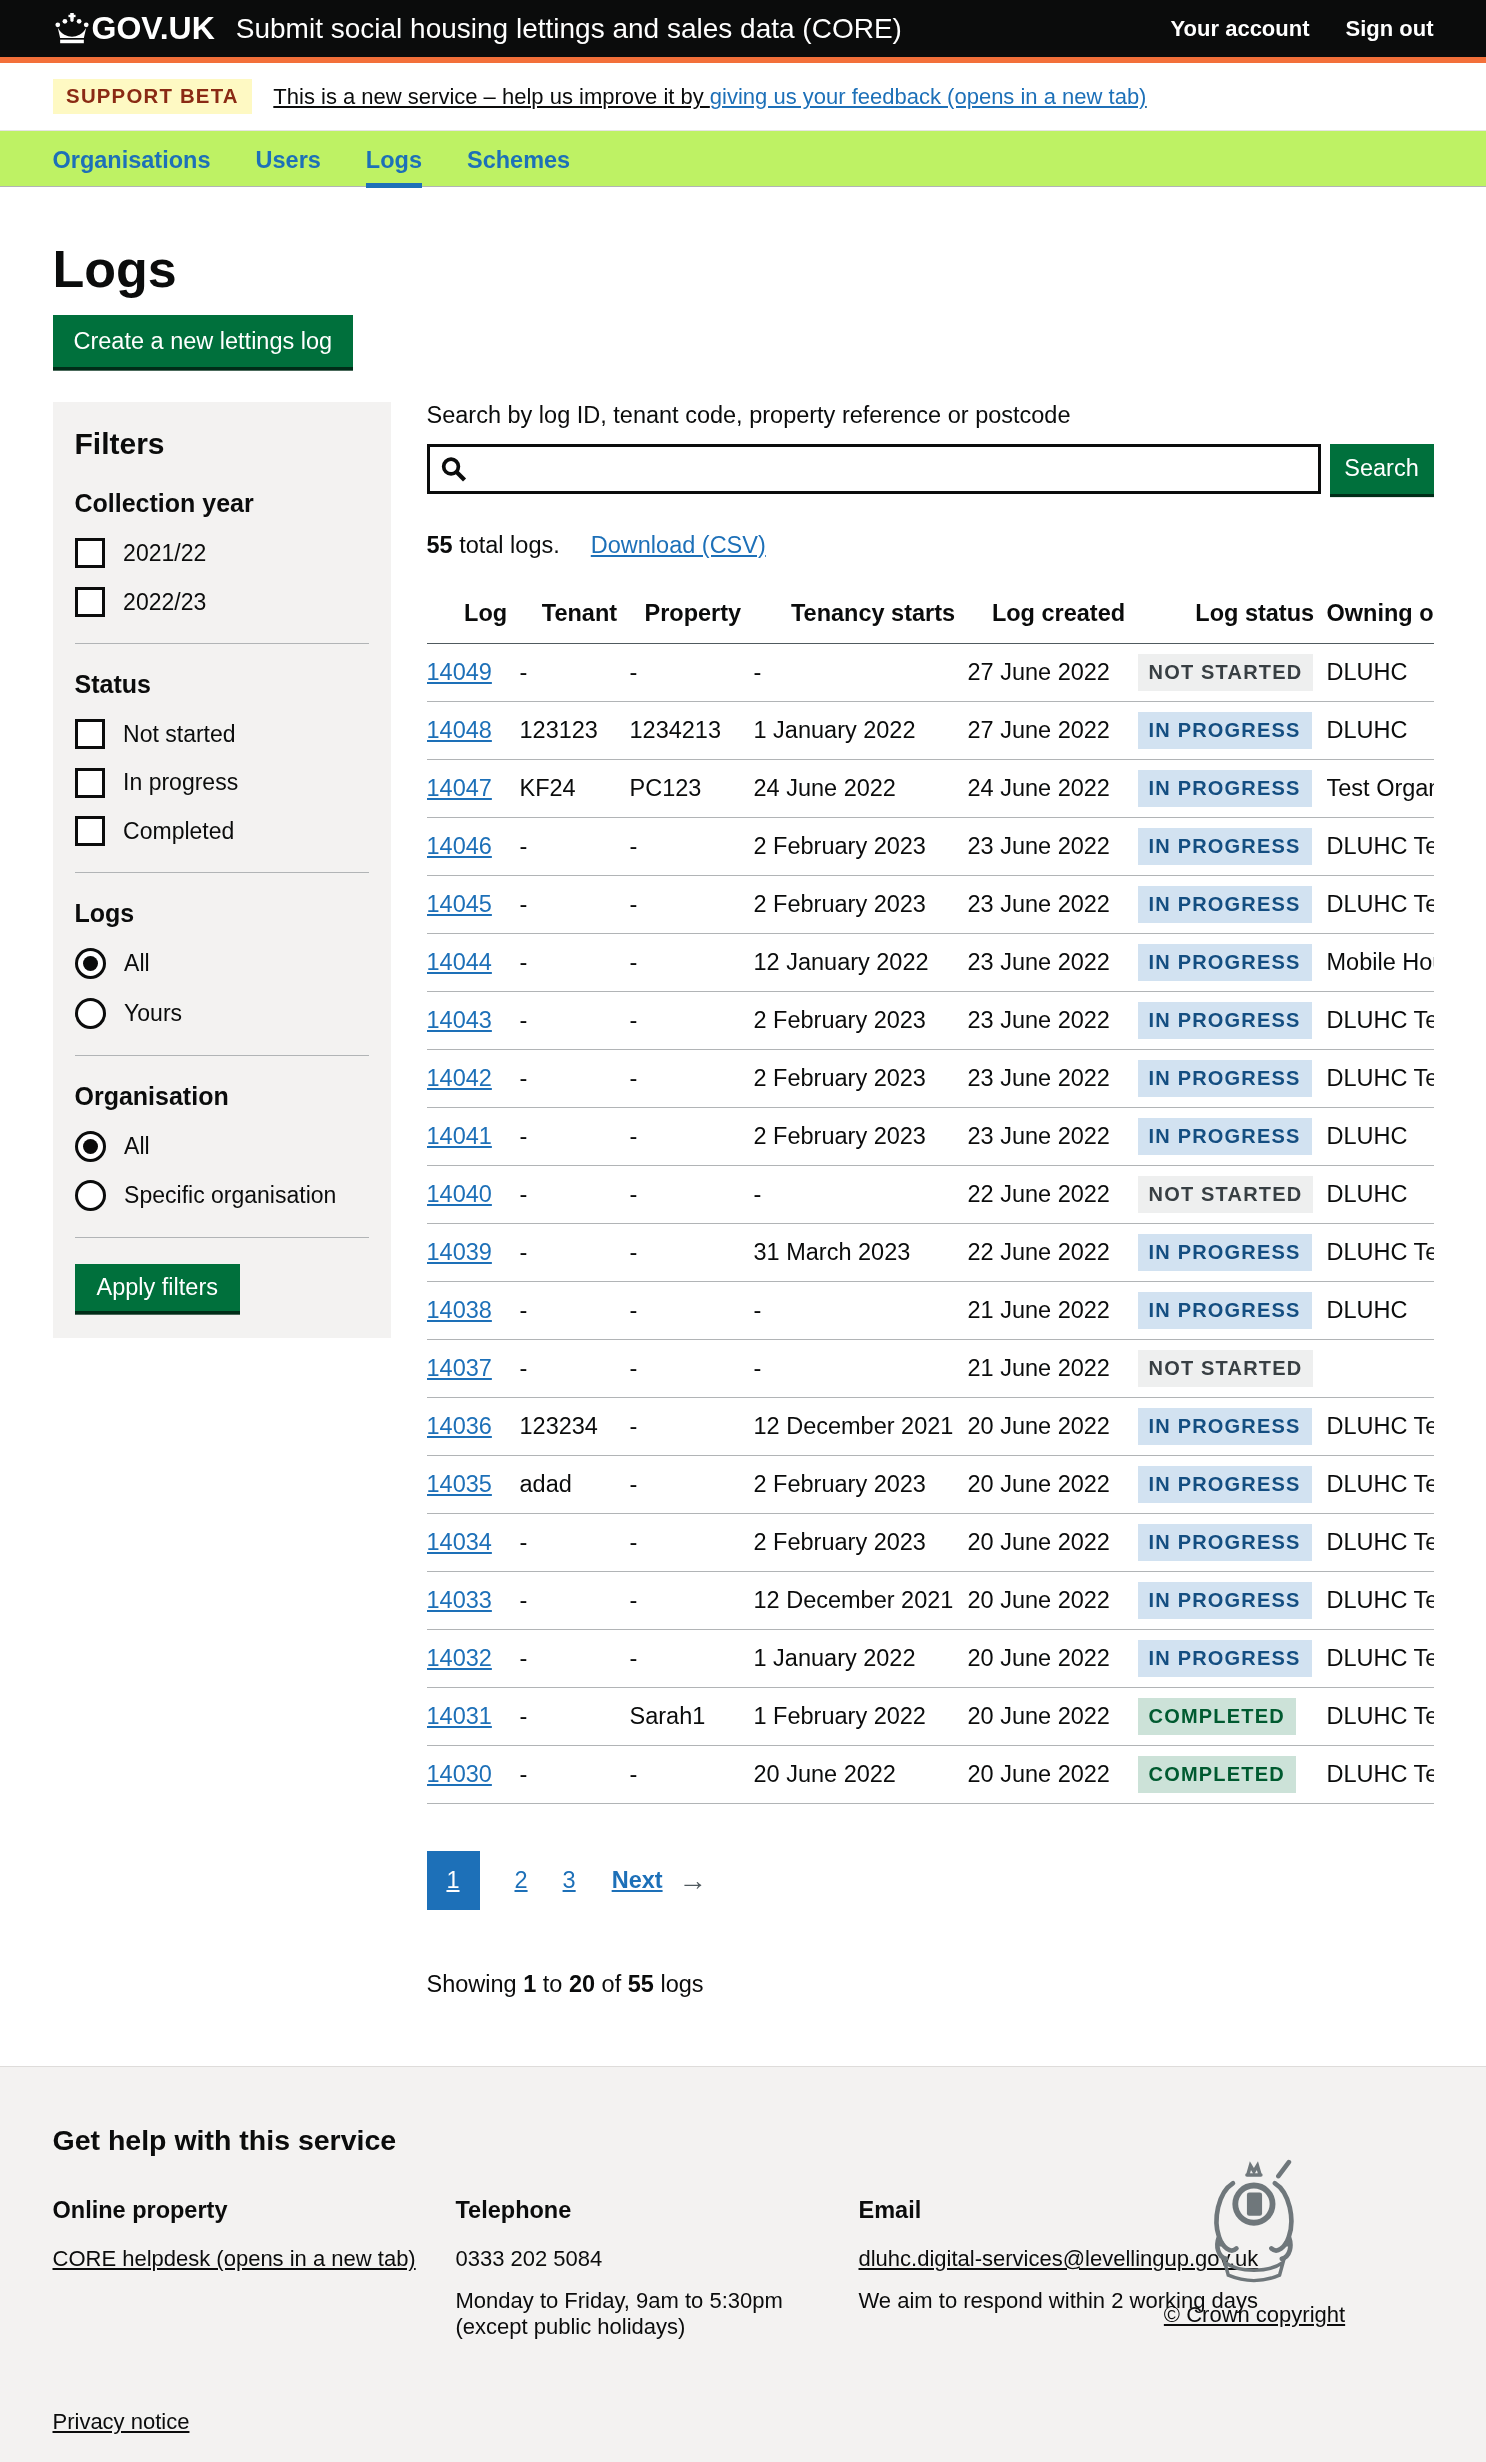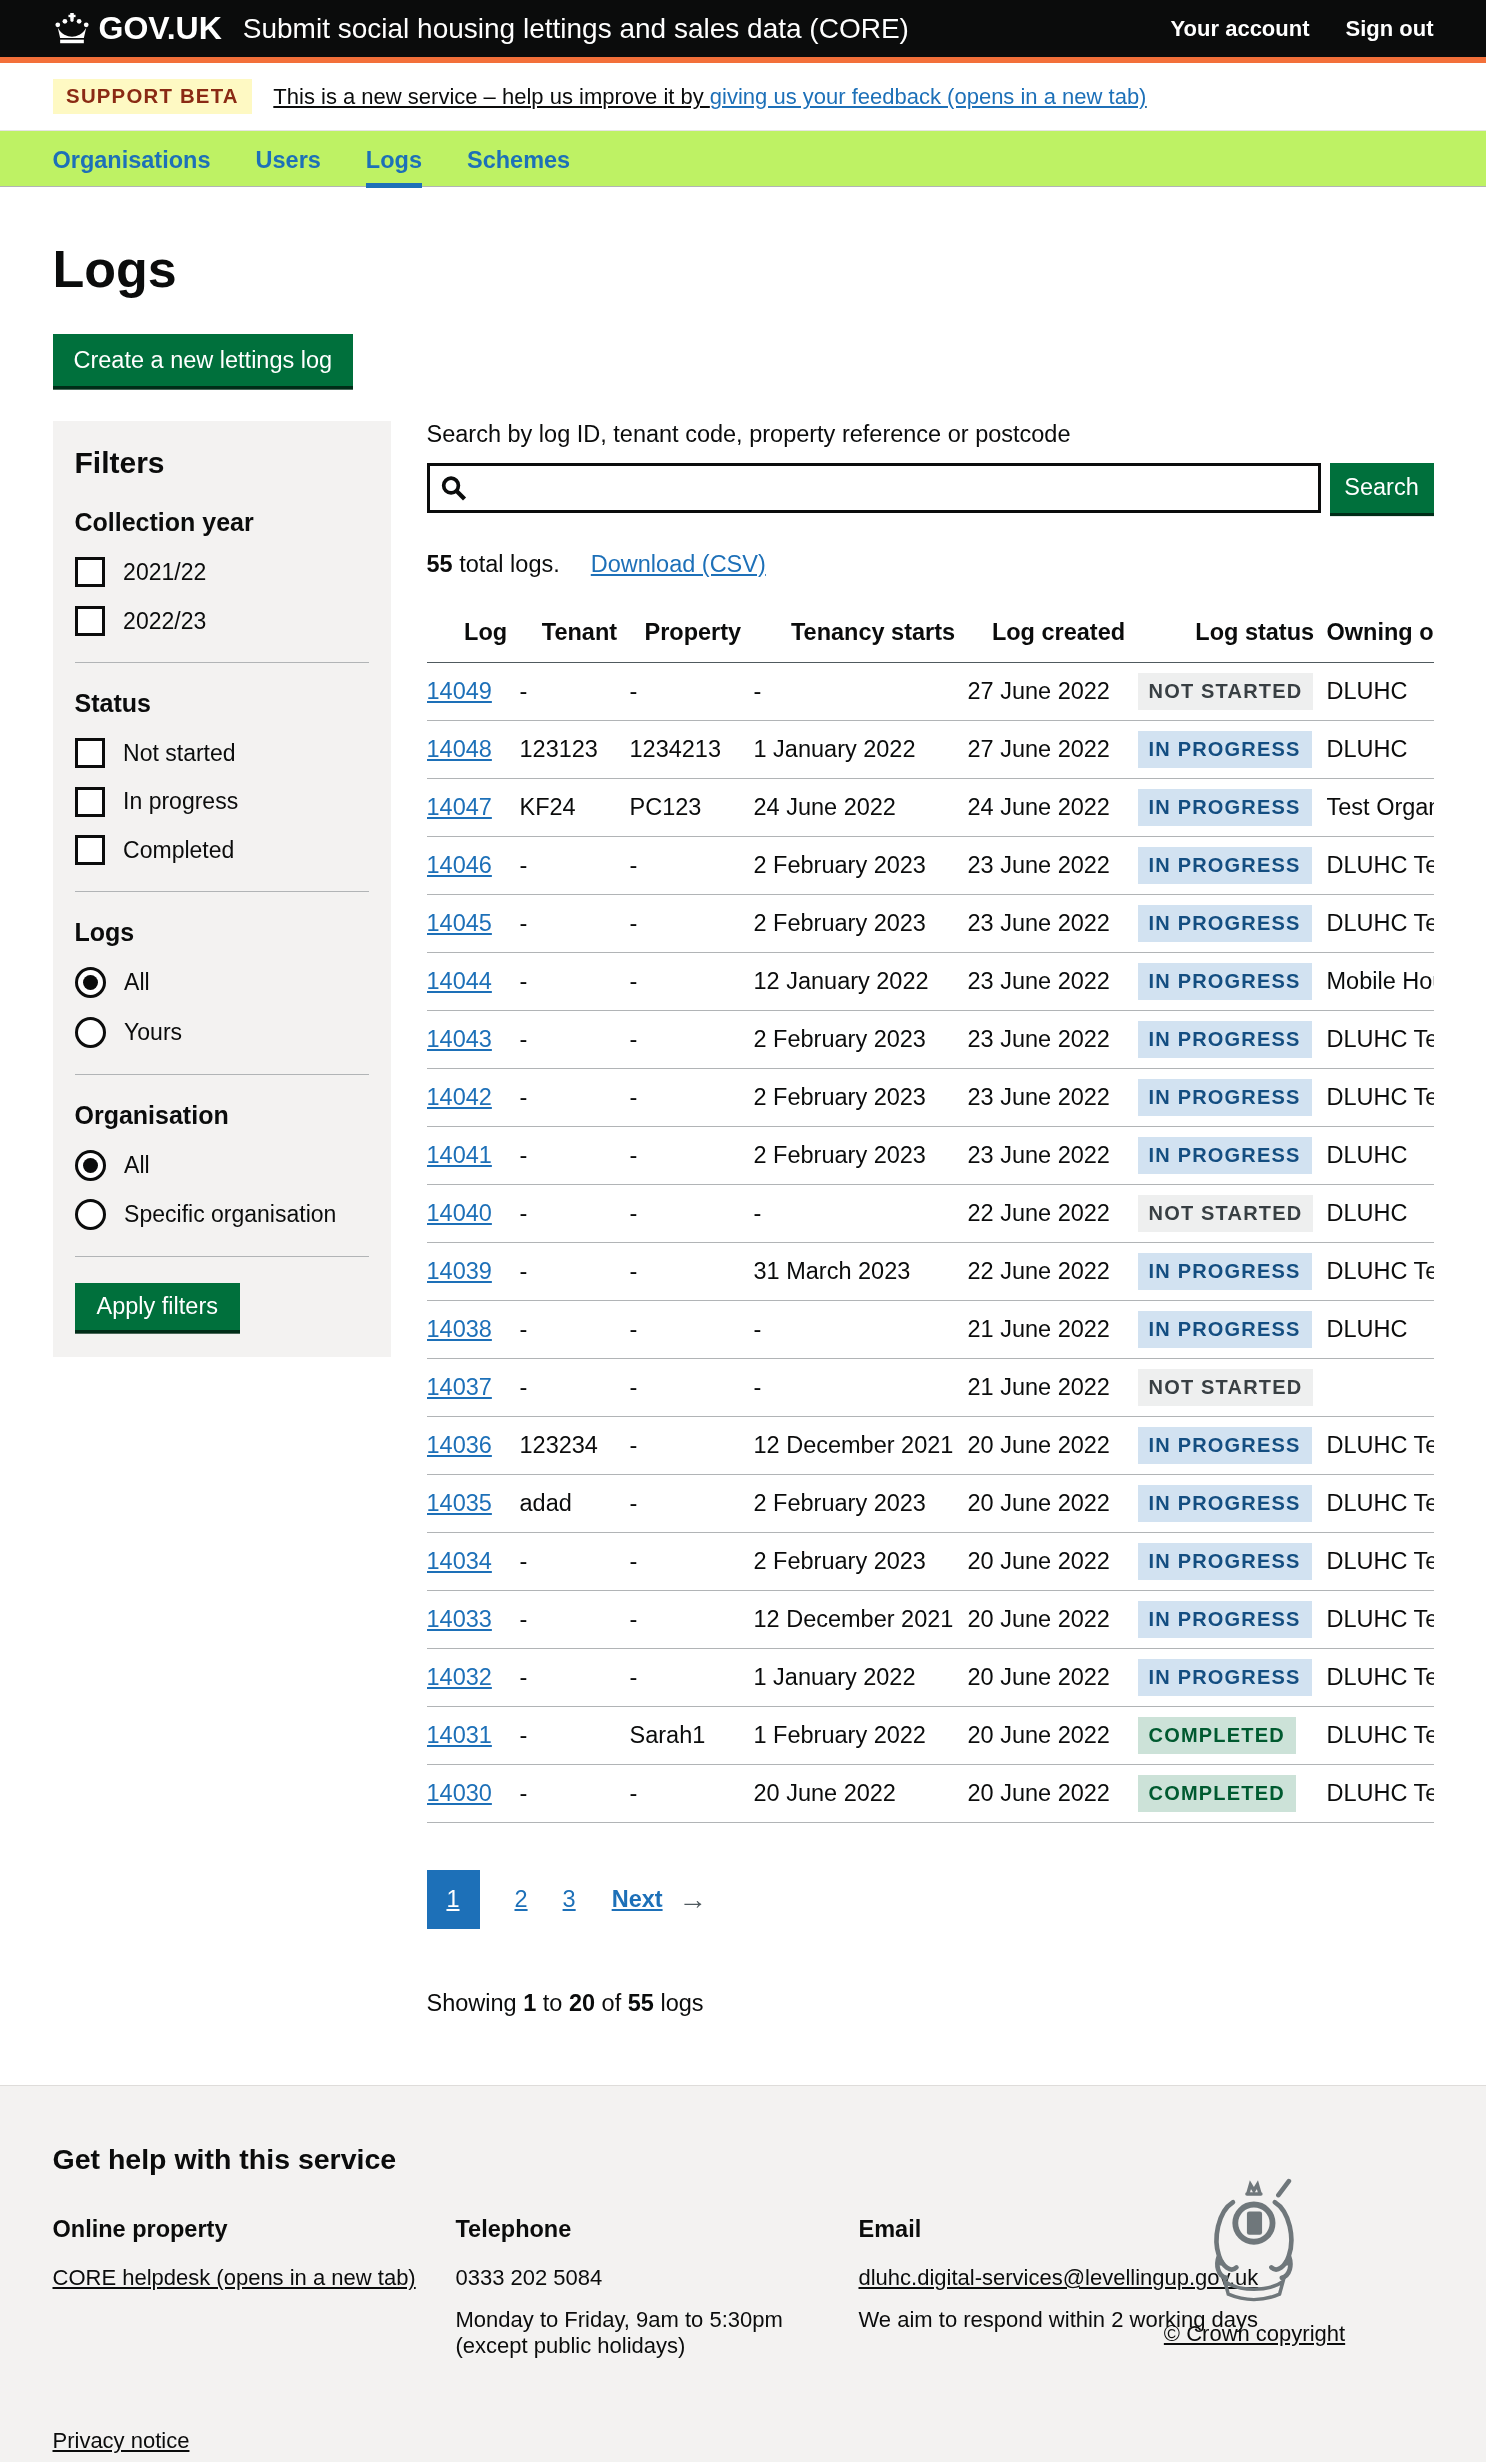--- a/index.html
+++ b/index.html
@@ -10,21 +10,21 @@
     color:#0b0c0c;
     background:#ffffff;
     -webkit-font-smoothing:antialiased;
   }
   .page { width:1486px; height:2462px; display:flex; flex-direction:column; overflow:hidden; }
   .container { width:1381px; margin:0 auto; }
 
   
   .site-header { background:#0b0c0c; color:#fff; border-bottom:6.2px solid #f3703a; }
   .header-inner { display:flex; align-items:center; height:57px; }
-  .logo { display:flex; align-items:center; gap:8px; font-size:32px; font-weight:bold; color:#fff; text-decoration:none; }
+  .logo { display:flex; align-items:center; gap:1px; font-size:32px; font-weight:bold; color:#fff; text-decoration:none; }
   .service-name { margin-left:21px; font-size:28px; font-weight:400; color:#fff; text-decoration:none; }
   .header-links { margin-left:auto; display:flex; gap:36px; }
   .header-links a { color:#fff; font-size:22px; font-weight:bold; text-decoration:none; }
 
   
   .phase { border-bottom:0.6px solid #e6e4e3; }
   .phase-inner { display:flex; align-items:center; gap:21px; padding:16px 0; }
   .phase-tag { background:#fef9c3; color:#8a2a14; font-size:20.4px; font-weight:bold; letter-spacing:1.2px; padding:6.2px 13.6px; white-space:nowrap; }
   .phase-text { font-size:22px;text-decoration:underline; }
   .phase-text a { color:#1d70b8; }
@@ -32,21 +32,21 @@
   
   .primary-nav { background:#bef264; border-bottom:1.9px solid #b1b4b6; }
   .nav-inner { display:flex; gap:45px; }
   .nav-item { display:inline-block; font-size:23.5px; font-weight:bold; color:#1d70b8; text-decoration:none; padding:16px 0 8.7px; border-bottom:5.6px solid transparent; margin-bottom:-1.9px; }
   .nav-item.active { border-bottom-color:#1d70b8; }
 
   
   h1.page-title { font-size:52px; font-weight:bold; margin:52px 0 0; }
   .btn { display:inline-block; background:#00703c; color:#fff; border:none; font-family:inherit;
          font-size:23.5px; padding:12.4px 21px; box-shadow:0 3.7px 0 #002d18; cursor:pointer; text-align:center; }
-  .create-btn { margin-top:35px; }
+  .create-btn { margin-top:16px; }
 
   
   .layout { display:flex; gap:36px; margin-top:35px; align-items:flex-start; }
 
   
   .filters { width:338px; background:#f3f2f1; padding:25px 22px 27px; flex:none; }
   .filters-heading { font-size:30px; font-weight:bold; margin:0 0 28.5px; }
   .fgroup-label { font-size:25px; font-weight:bold; margin:0 0 20px; }
   .opt { display:flex; align-items:center; gap:18.6px; margin-bottom:18.6px; font-size:23px; }
   .checkbox { width:30px; height:30px; border:3.1px solid #0b0c0c; background:#fff; flex:none; }

